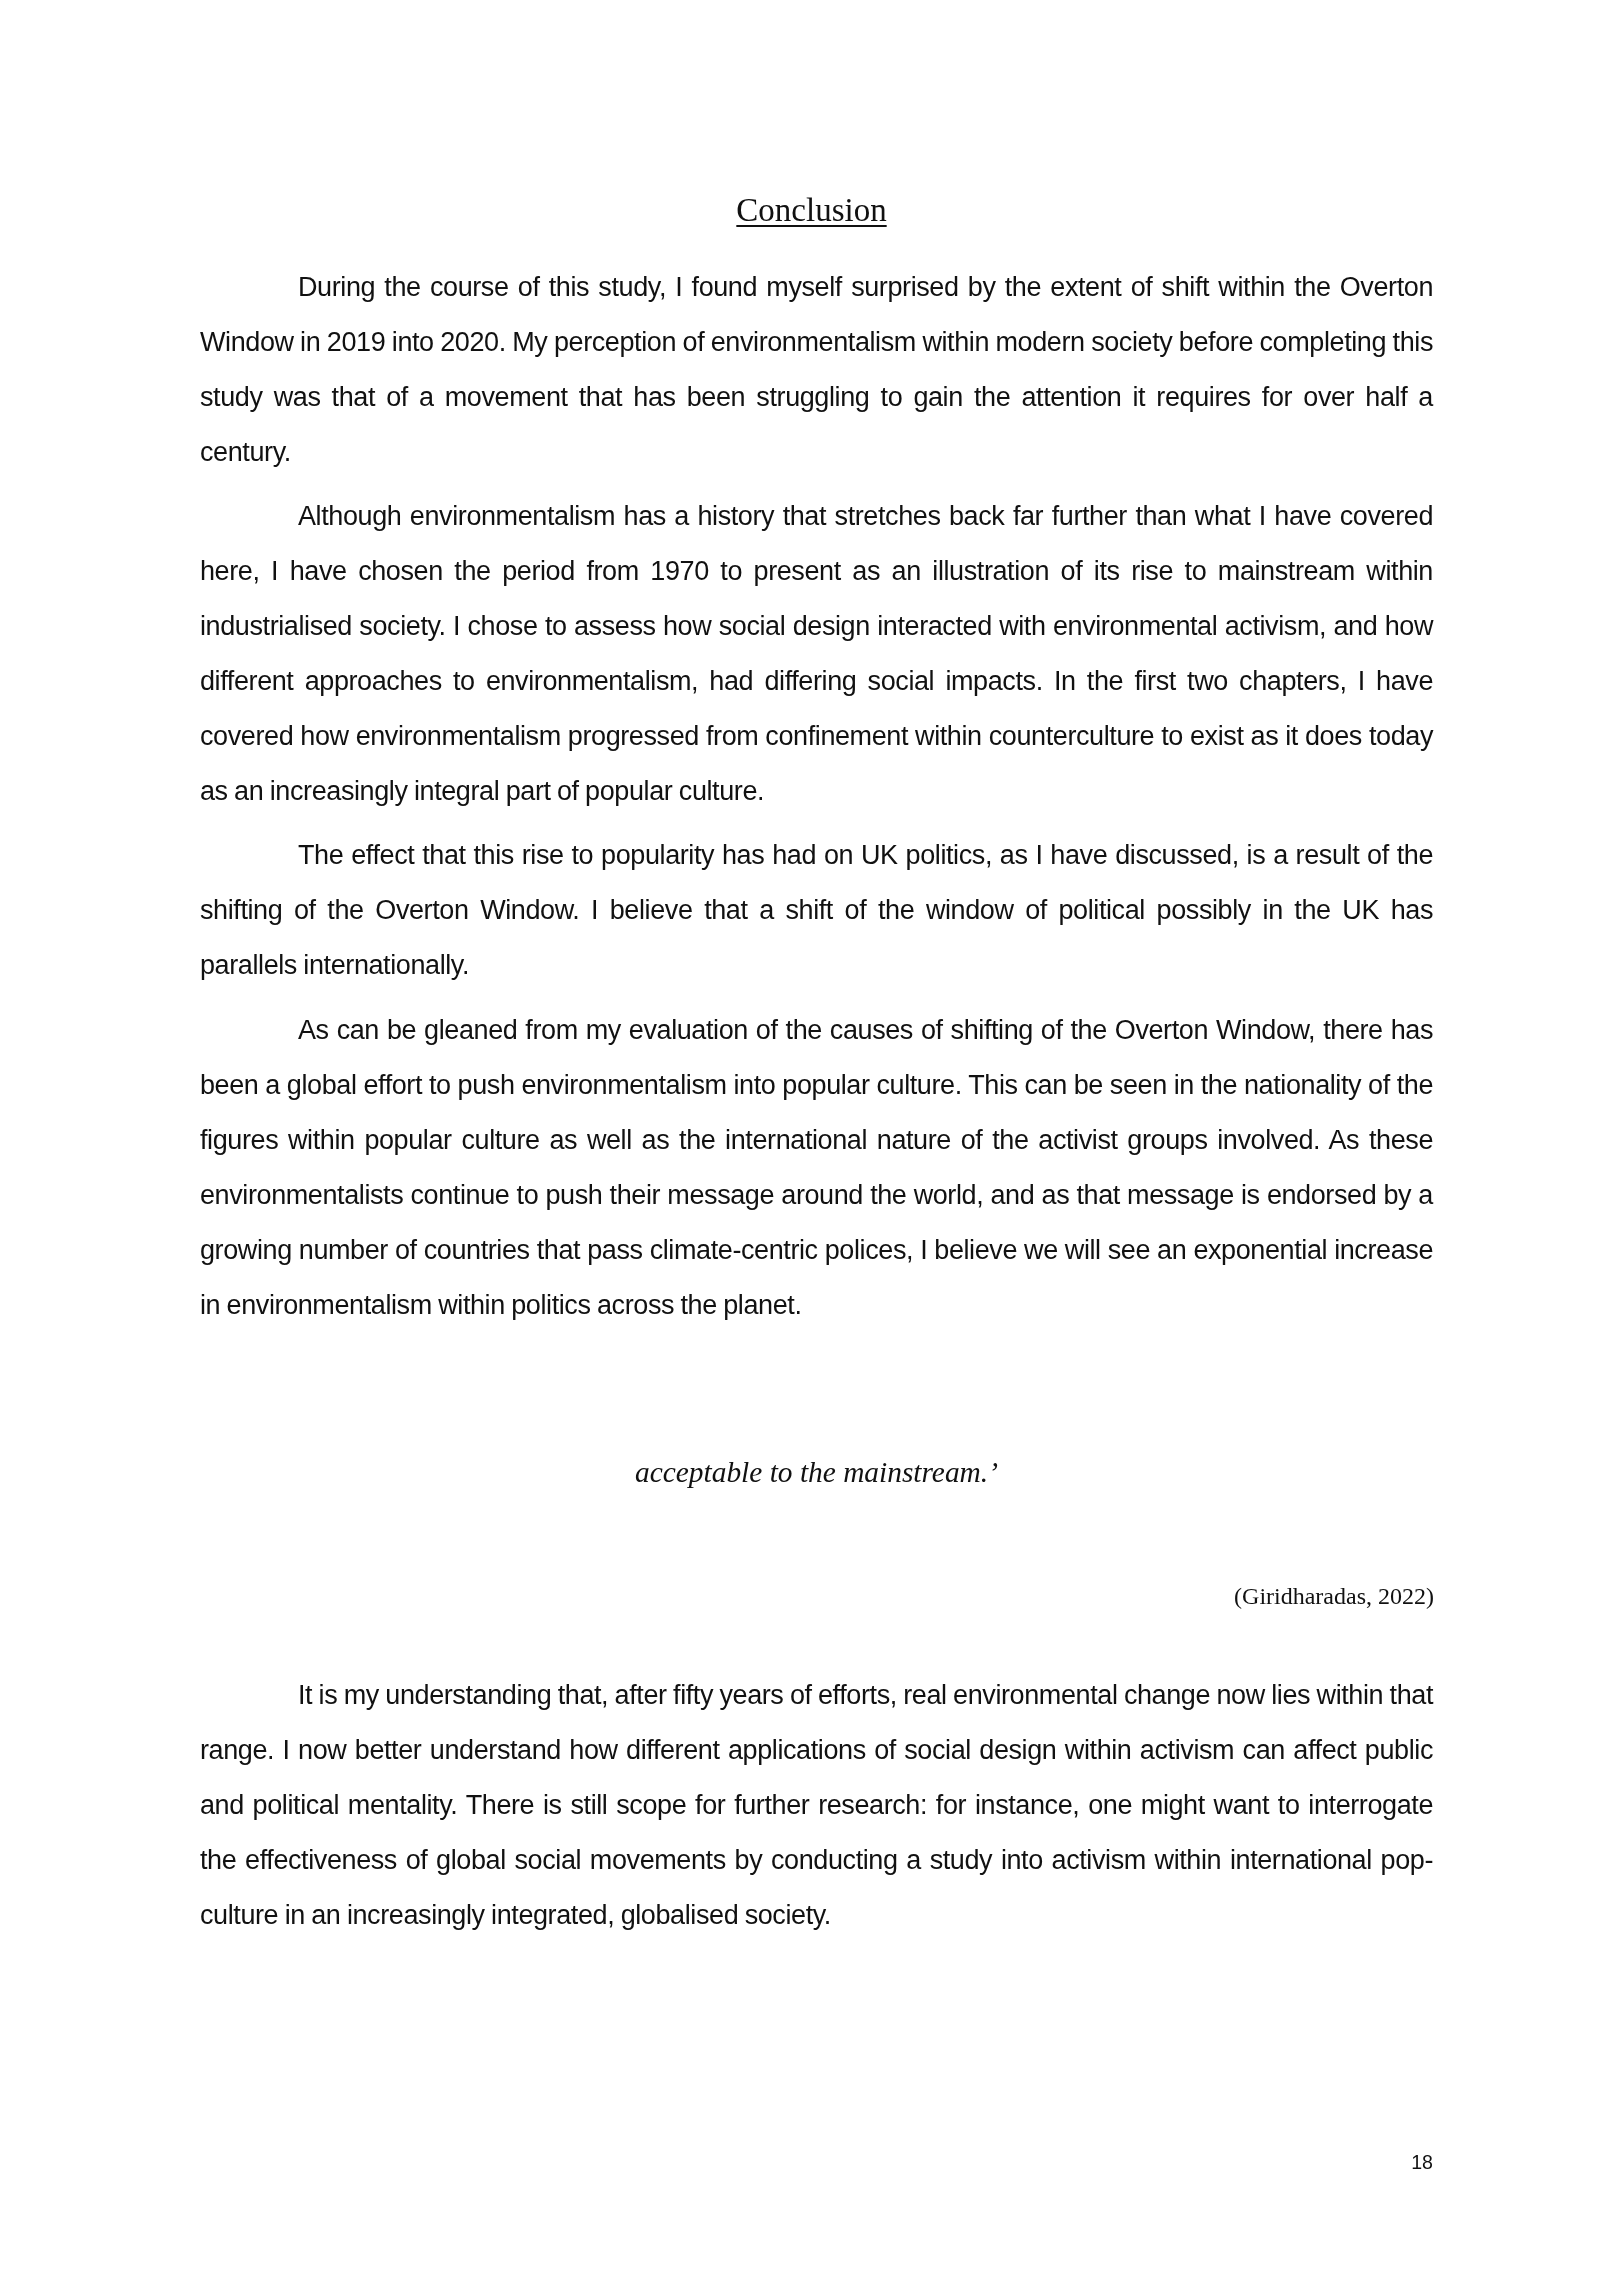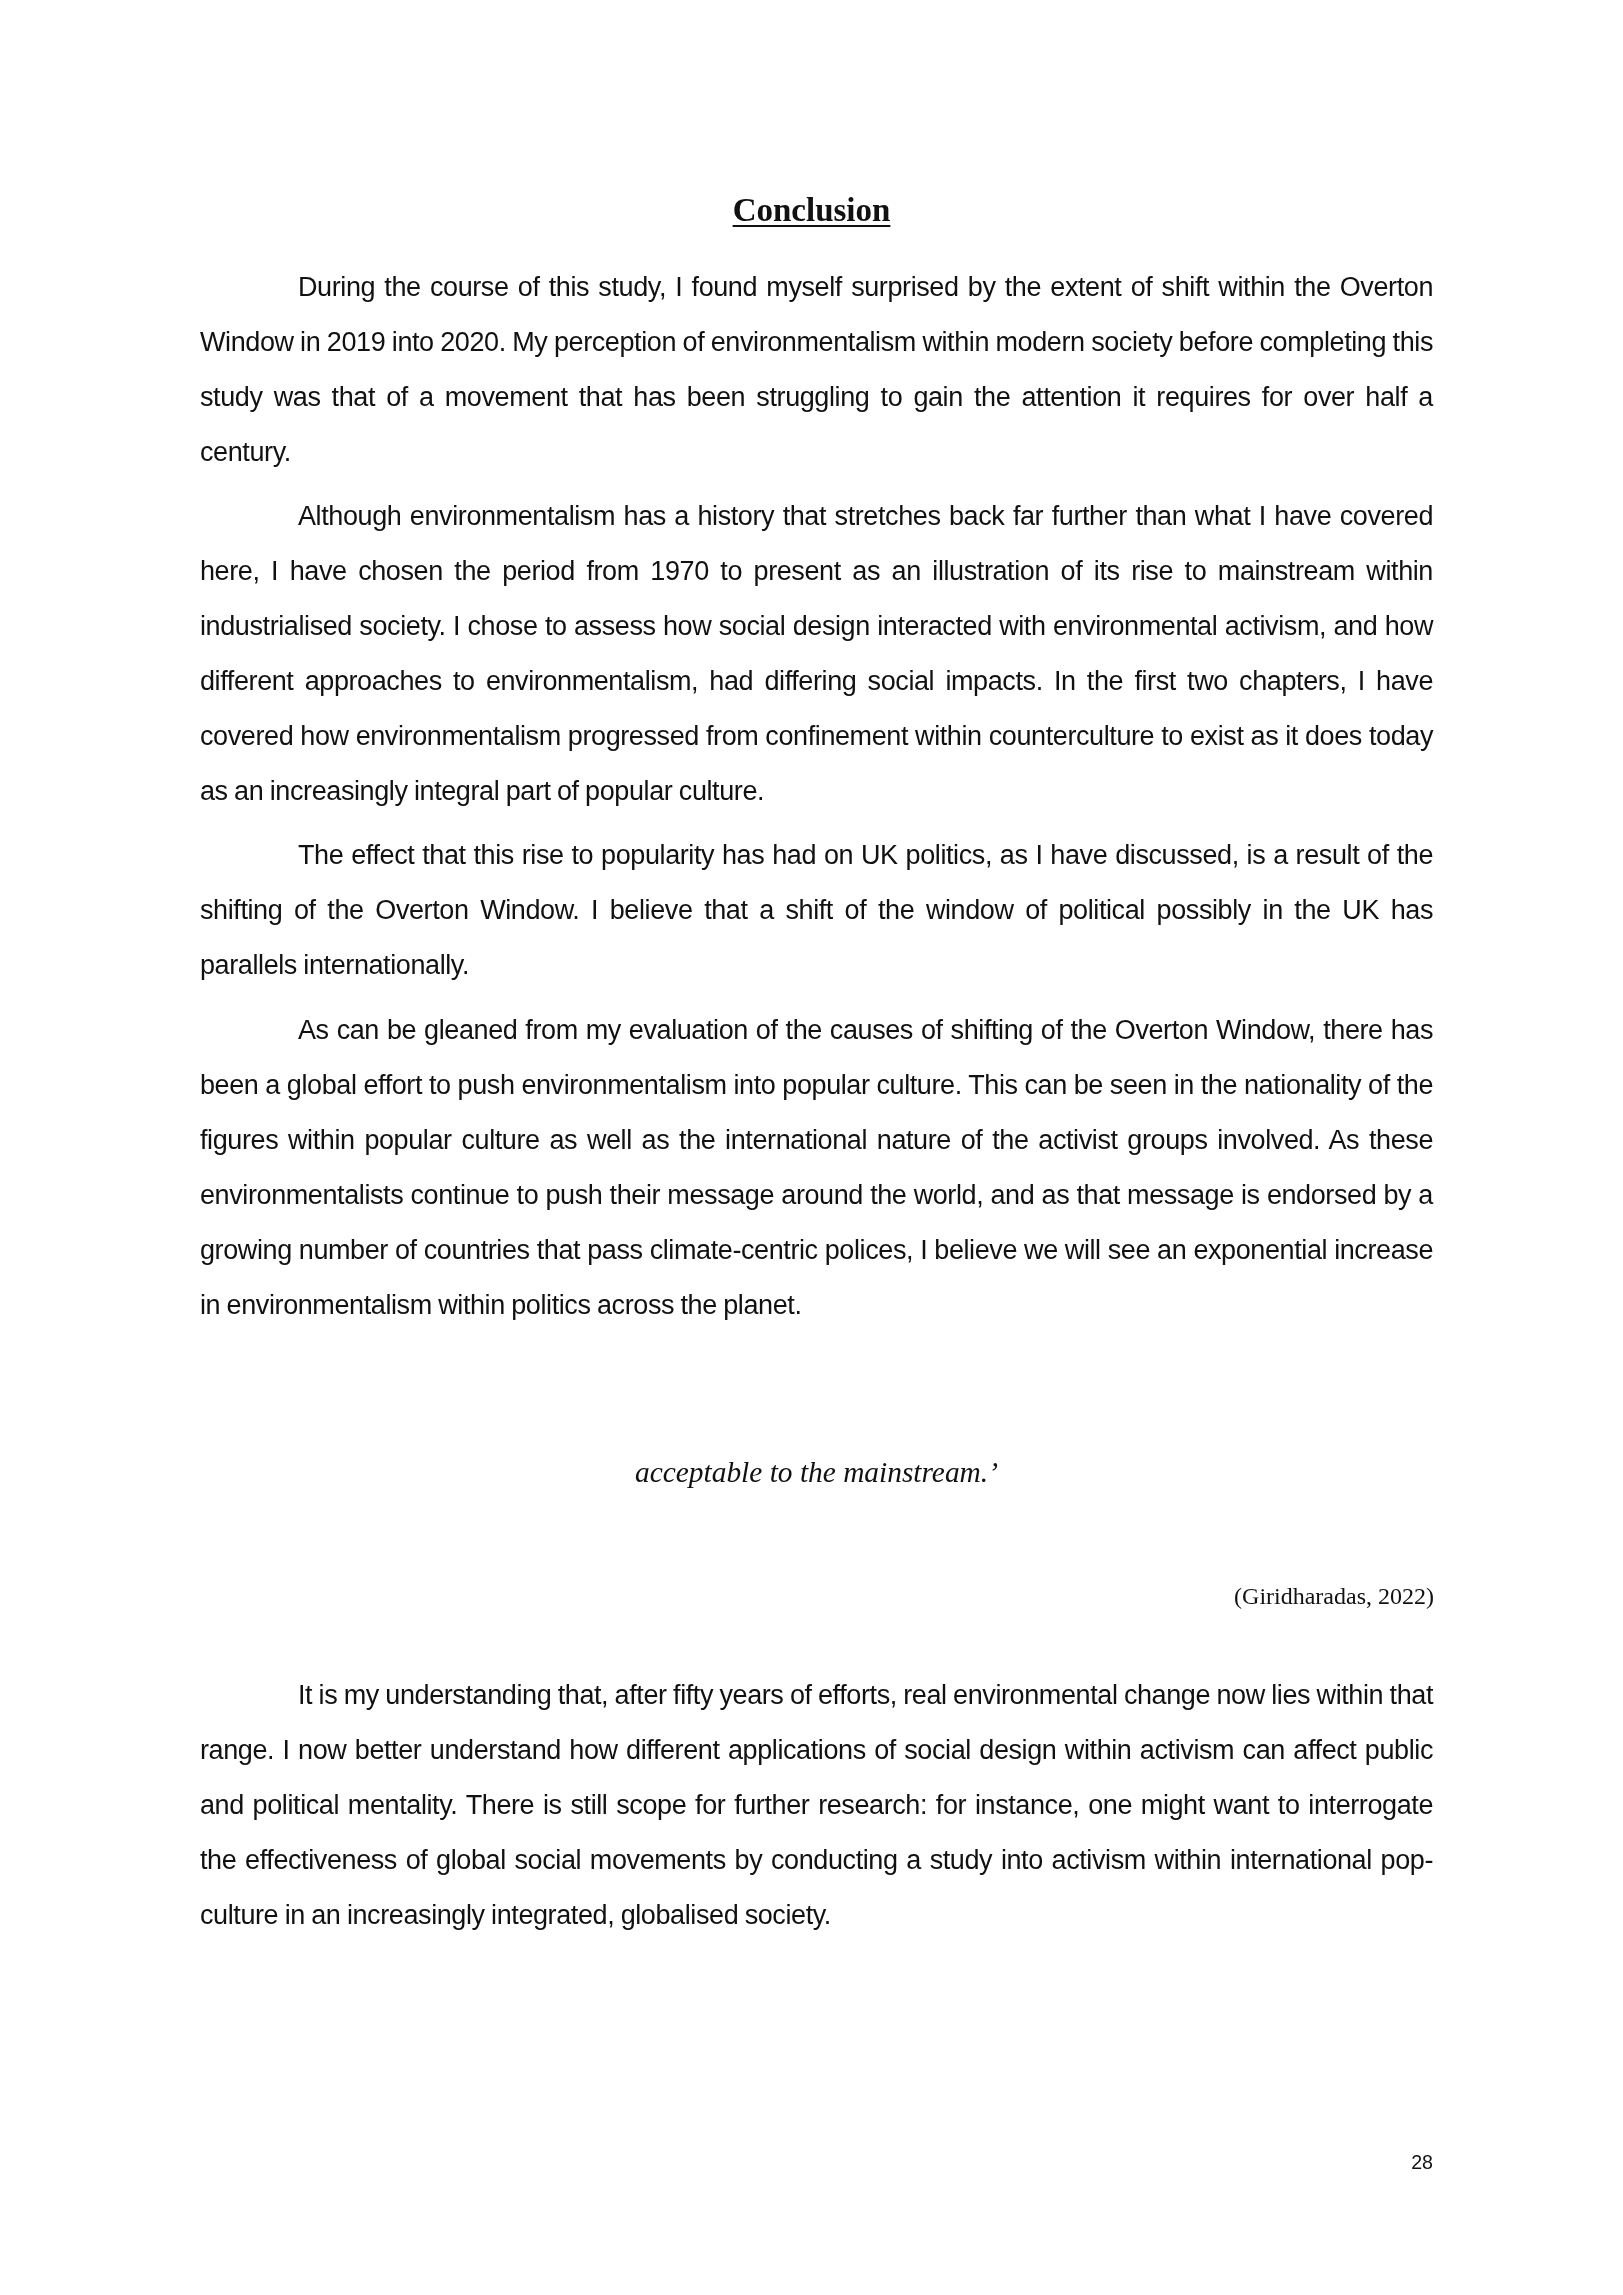--- a/index.html
+++ b/index.html
@@ -78,37 +78,37 @@
       font-family: "Liberation Sans", sans-serif;
       font-size: 19.6px;
       line-height: 23.6px;
     }
   </style>
 </head>
 <body>
 
 <div class="page">
 
-  <h1 class="title" style="margin:0;font-weight:bold;">
+  <h1 class="title" style="margin:0;font-weight:normal;">
     <span>Conclusion</span>
   </h1>
 
   <div class="body-text" style="top:258px;">
     <p class="para" style="margin-bottom:9.2px;">During the course of this study, I found myself surprised by the extent of shift within the Overton Window in 2019 into 2020. My perception of environmentalism within modern society before completing this study was that of a movement that has been struggling to gain the attention it requires for over half a century.</p>
     <p class="para" style="margin-bottom:9.2px;">Although environmentalism has a history that stretches back far further than what I have covered here, I have chosen the period from 1970 to present as an illustration of its rise to mainstream within industrialised society. I chose to assess how social design interacted with environmental activism, and how different approaches to environmentalism, had differing social impacts.  In the first two chapters, I have covered how environmentalism progressed from confinement within counterculture to exist as it does today as an increasingly integral part of popular culture.</p>
     <p class="para" style="margin-bottom:9.2px;">The effect that this rise to popularity has had on UK politics, as I have discussed, is a result of the shifting of the Overton Window. I believe that a shift of the window of political possibly in the UK has parallels internationally.</p>
     <p class="para">As can be gleaned from my evaluation of the causes of shifting of the Overton Window, there has been a global effort to push environmentalism into popular culture. This can be seen in the nationality of the figures within popular culture as well as the international nature of the activist groups involved. As these environmentalists continue to push their message around the world, and as that message is endorsed by a growing number of countries that pass climate-centric polices, I believe we will see an exponential increase in environmentalism within politics across the planet.</p>
   </div>
 
   <blockquote class="quote" style="margin:0;">
     <span class="quote-line">acceptable to the mainstream.’</span>
   </blockquote>
 
   <div class="citation">(Giridharadas, 2022)</div>
 
   <div class="body-text" style="top:1666px;">
     <p class="para">It is my understanding that, after fifty years of efforts, real environmental change now lies within that range. I now better understand how different applications of social design within activism can affect public and political mentality. There is still scope for further research: for instance, one might want to interrogate the effectiveness of global social movements by conducting a study into activism within international pop-culture in an increasingly integrated, globalised society.</p>
   </div>
 
-  <div class="page-number">28</div>
+  <div class="page-number">18</div>
 
 </div>
 
 
 </body></html>

